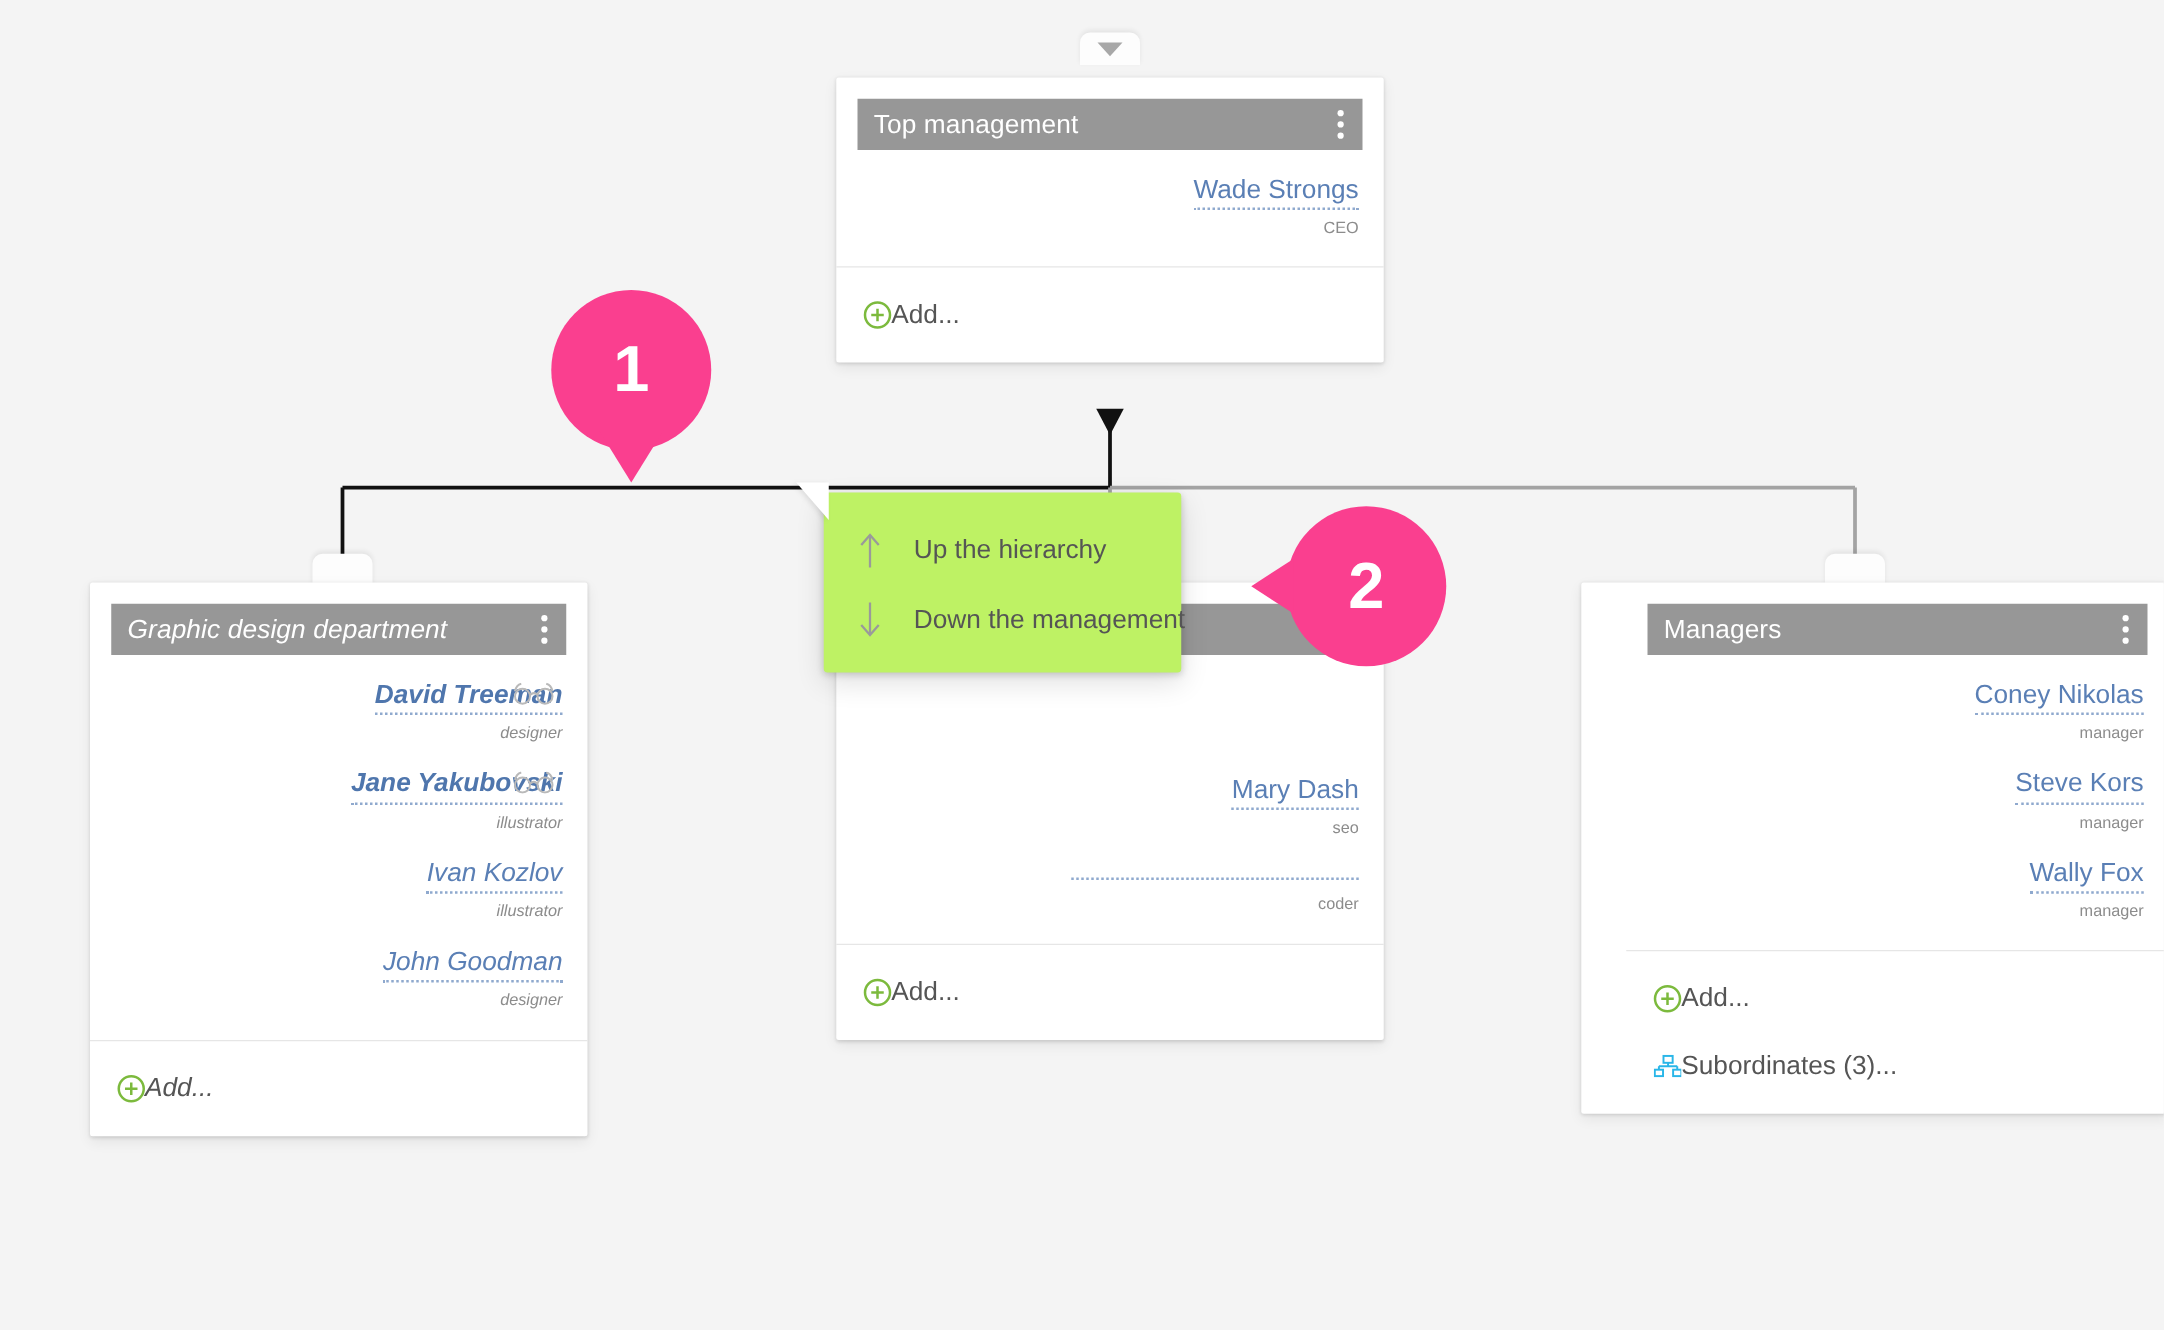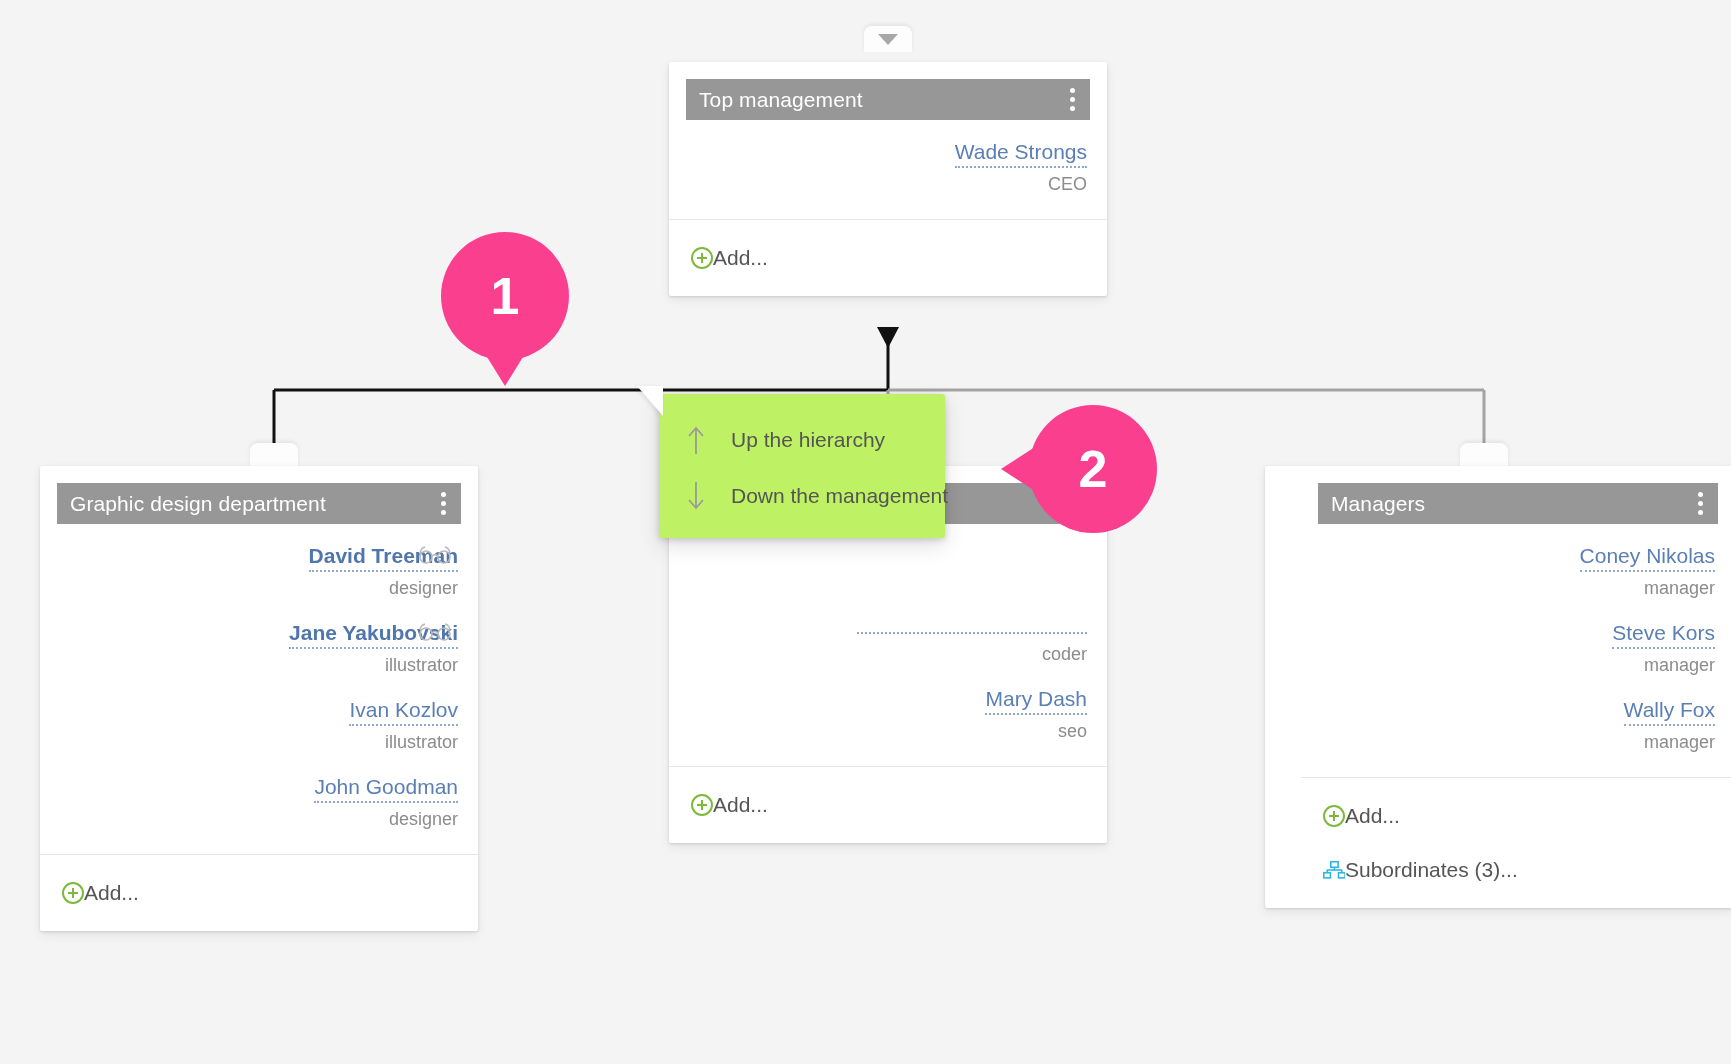--- a/index.html
+++ b/index.html
@@ -76,21 +76,21 @@
     color: #5a7fb5;
     border-bottom: 2px dotted #8fa9ce;
     padding-bottom: 2px;
     line-height: 1.15;
     cursor: pointer;
     white-space: nowrap;
   }
   .person-name.bold { font-weight: bold; color: #4f76ad; }
 
   .person-role {
-    font-size: 18px;
+    font-size: 13px;
     color: #8c8c8c;
     margin-top: 7px;
     line-height: 1.1;
   }
 
   .glasses {
     position: absolute;
     right: 6px;
     top: 2px;
   }
@@ -263,21 +263,21 @@
         <div class="person-role">CEO</div>
       </div>
     </div>
     <div class="card-divider"></div>
     <div class="action-row">
       <span class="plus-icon"></span>
       <span class="action-label">Add...</span>
     </div>
   </div>
 
-  <div class="card" style="left:40px; top:466px; width:438px;">
+  <div class="card" style="left:72px; top:466px; width:398px;font-style:italic;">
     <div class="card-header">
       <span class="card-title">Graphic design department</span>
       <span class="kebab">
         <span></span>
           <span></span>
           <span></span>
       </span>
     </div>
     <div class="card-body">
 
@@ -332,27 +332,27 @@
       <span class="card-title">De</span>
       <span class="kebab">
         <span></span>
           <span></span>
           <span></span>
       </span>
     </div>
     <div class="card-body" style="padding-top:96px;">
 
       <div class="person">
+        <span class="person-name">Mary Dash</span>
+        <div class="person-role">seo</div>
+      </div>
+
+      <div class="person">
         <span class="person-name" style="min-width:230px;"></span>
         <div class="person-role">coder</div>
-      </div>
-
-      <div class="person">
-        <span class="person-name">Mary Dash</span>
-        <div class="person-role">seo</div>
       </div>
 
     </div>
     <div class="card-divider"></div>
     <div class="action-row">
       <span class="plus-icon"></span>
       <span class="action-label">Add...</span>
     </div>
   </div>
 

